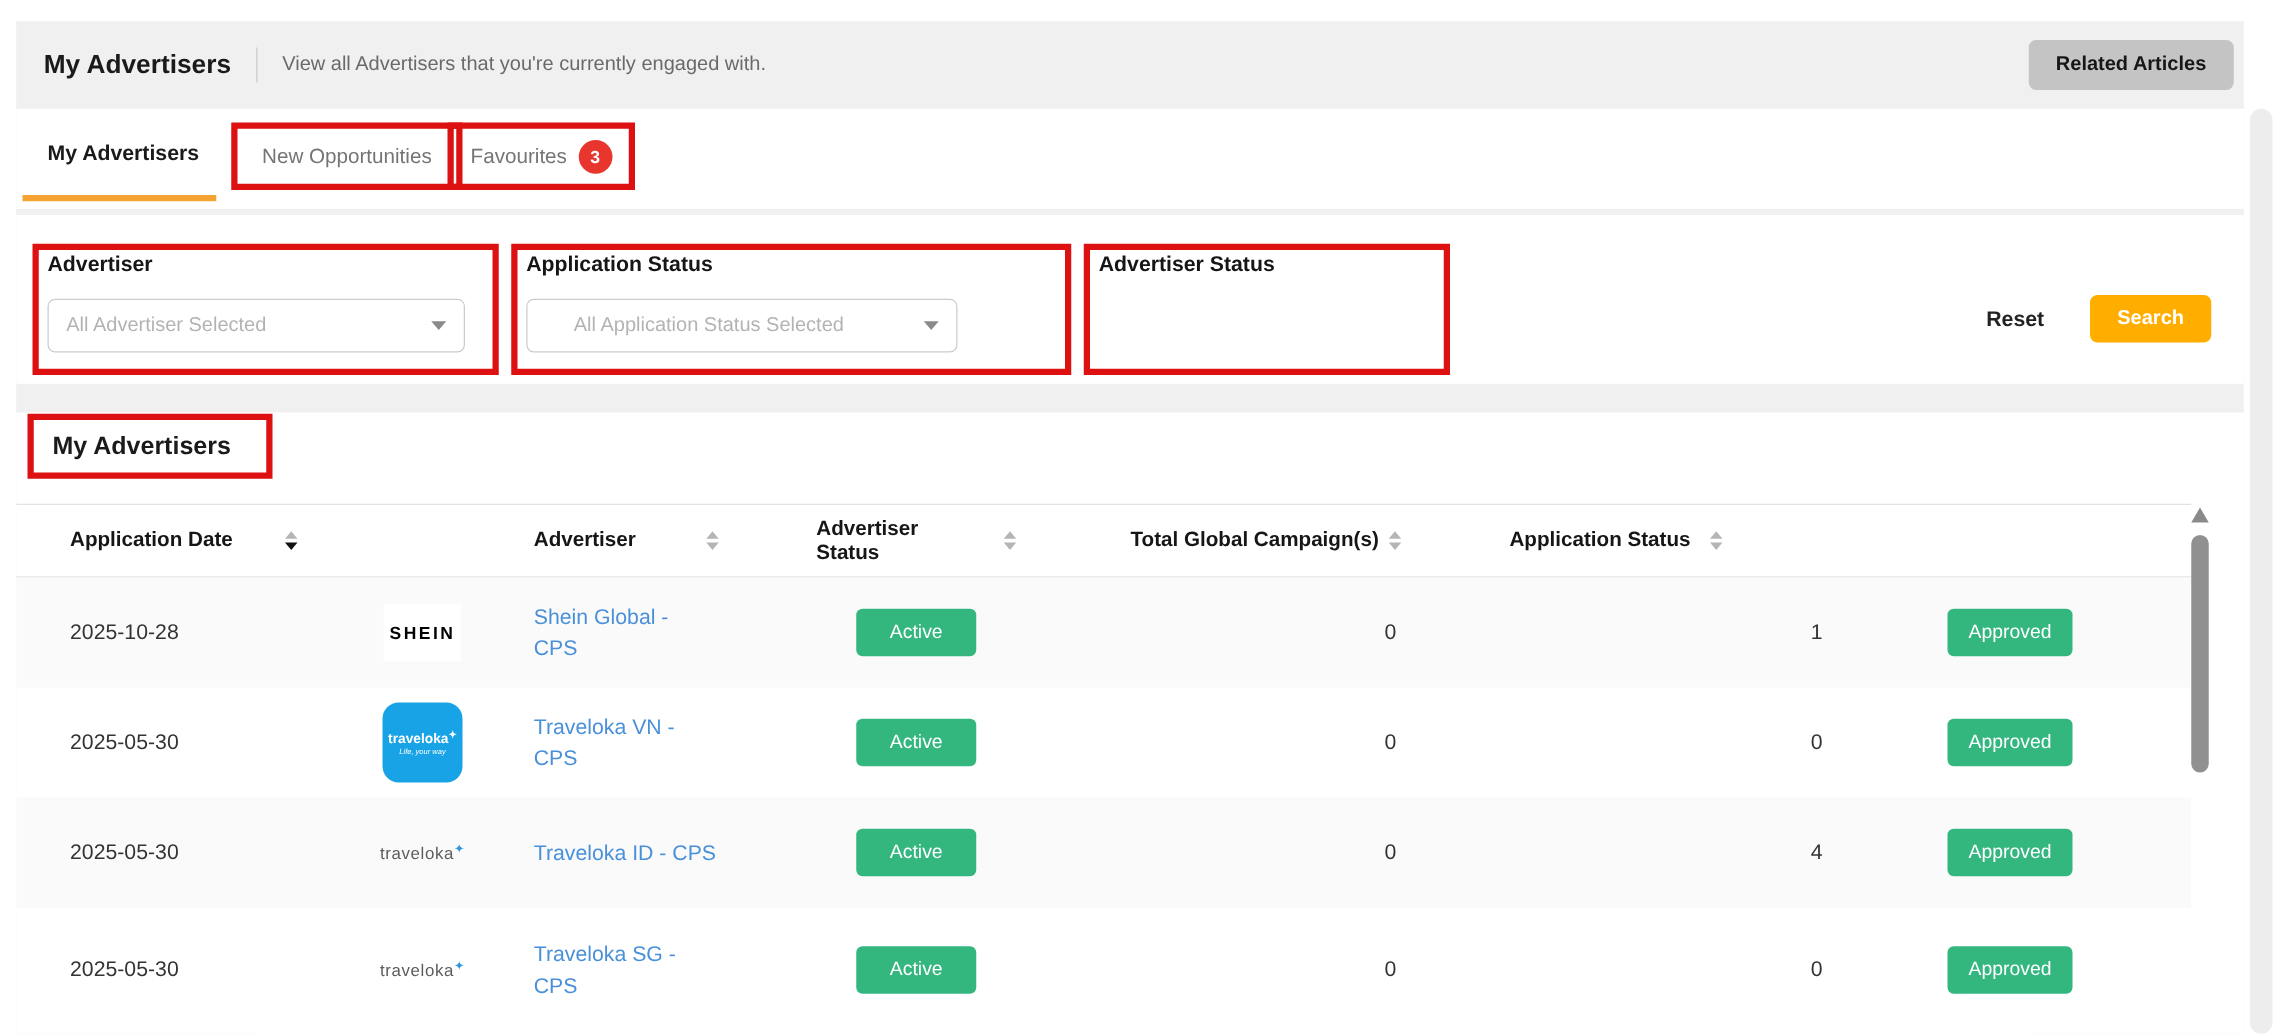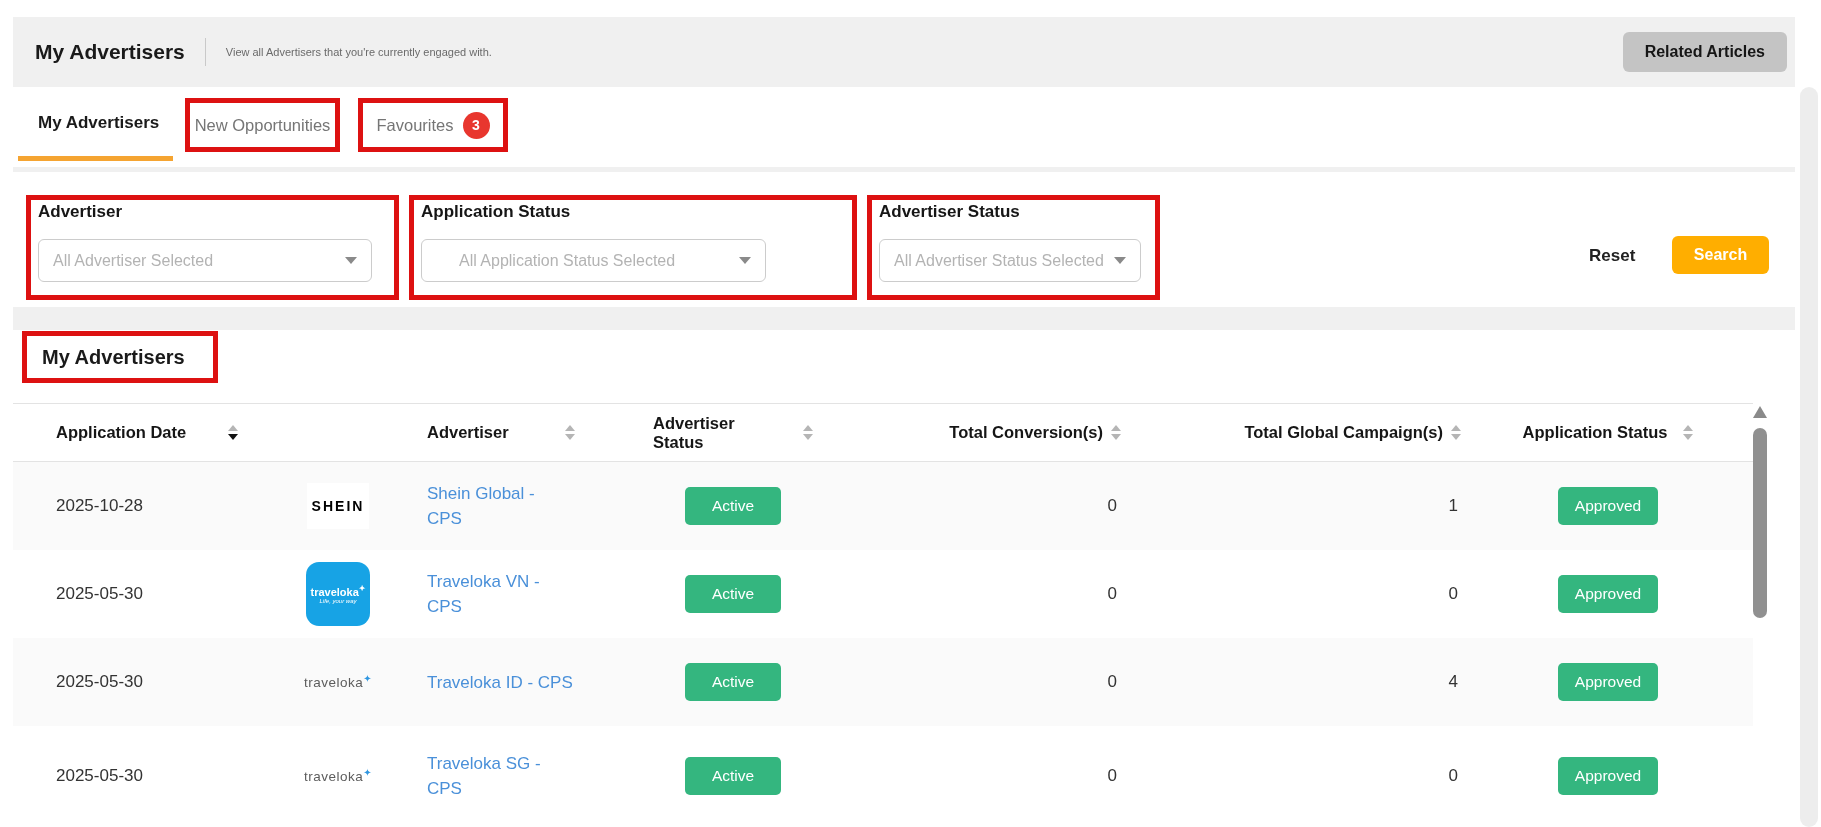--- a/index.html
+++ b/index.html
@@ -9,31 +9,31 @@
 
   
   #app-bg { position:absolute; left:13px; top:17px; width:1782px; height:810px; background:#f0f0f0; }
   #page-scroll-strip { position:absolute; left:1800px; top:87px; width:18px; height:740px; background:#ededed; border-radius:9px; }
 
   
   #header-band { position:absolute; left:13px; top:17px; width:1782px; height:70px;
                  display:flex; align-items:center; padding:0 8px 0 22px; }
   .page-title { font-size:21px; font-weight:bold; }
   .title-divider { width:1px; height:28px; background:#c9c9c9; margin:0 20px; }
-  .page-subtitle { font-size:11px; color:#6a6a6a; }
+  .page-subtitle { font-size:16px; color:#6a6a6a; }
   .related-btn { margin-left:auto; background:#c4c4c4; color:#161616; font-weight:bold; font-size:16px;
                  border:none; border-radius:6px; padding:11px 22px; cursor:pointer; }
 
   
   #tabs-bar { position:absolute; left:13px; top:87px; width:1782px; height:80px; background:#fff; }
   .tab-active { position:absolute; left:25px; top:26px; font-size:17px; font-weight:bold; color:#1a1a1a; }
   .tab-underline { position:absolute; left:5px; top:69px; width:155px; height:5px; background:var(--accent-orange); }
   .annotation-tab { position:absolute; top:11px; height:54px; border:5px solid var(--annotation-red);
                     display:flex; align-items:center; justify-content:center; }
-  #annot-tab-new { left:172px; width:155px; }
+  #annot-tab-new { left:172px; width:185px; }
   #annot-tab-fav { left:345px; width:150px; }
   .tab-inactive { font-size:16.5px; color:#757575; white-space:nowrap; cursor:pointer;
                   display:flex; align-items:center; }
   .fav-badge { display:inline-flex; align-items:center; justify-content:center; margin-left:9px;
                width:27px; height:27px; border-radius:50%; background:var(--badge-red);
                color:#fff; font-size:14px; font-weight:bold; }
 
   
   #filter-card { position:absolute; left:13px; top:172px; width:1782px; height:135px; background:#fff; }
   .annotation-filter { position:absolute; top:23px; height:105px; border:5px solid var(--annotation-red);
@@ -154,24 +154,20 @@
     </div>
     <div class="annotation-filter" id="annot-f2">
       <div class="filter-label">Application Status</div>
       <div class="dropdown">
         <span class="dd-placeholder">All Application Status Selected</span>
         <span class="caret-down"></span>
       </div>
     </div>
     <div class="annotation-filter" id="annot-f3">
       <div class="filter-label">Advertiser Status</div>
-      <div class="dropdown">
-        <span class="dd-placeholder">All Advertiser Status Selected</span>
-        <span class="caret-down"></span>
-      </div>
     </div>
     <div class="reset-link">Reset</div>
     <button class="search-btn">Search</button>
   </div>
 
   <div id="table-card">
     <div class="annotation-title">
       <div class="section-title">My Advertisers</div>
     </div>
 
@@ -186,27 +182,20 @@
       <div class="th c2"></div>
       <div class="th c3">
         <span>Advertiser</span>
         <span class="sort">
             <i class="tri-up"></i>
             <i class="tri-dn"></i>
           </span>
       </div>
       <div class="th c4">
         <span>Advertiser Status</span>
-        <span class="sort">
-            <i class="tri-up"></i>
-            <i class="tri-dn"></i>
-          </span>
-      </div>
-      <div class="th c5">
-        <span>Total Conversion(s)</span>
         <span class="sort">
             <i class="tri-up"></i>
             <i class="tri-dn"></i>
           </span>
       </div>
       <div class="th c6">
         <span>Total Global Campaign(s)</span>
         <span class="sort">
             <i class="tri-up"></i>
             <i class="tri-dn"></i>

